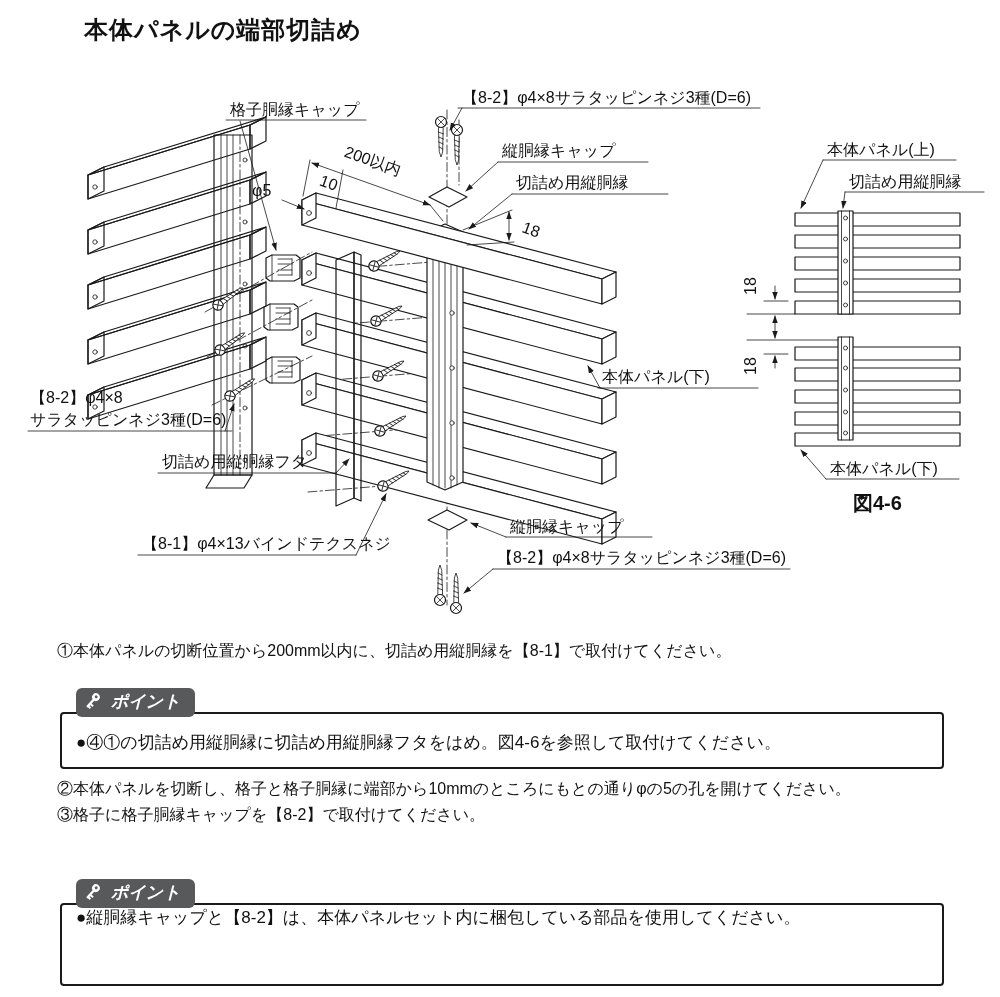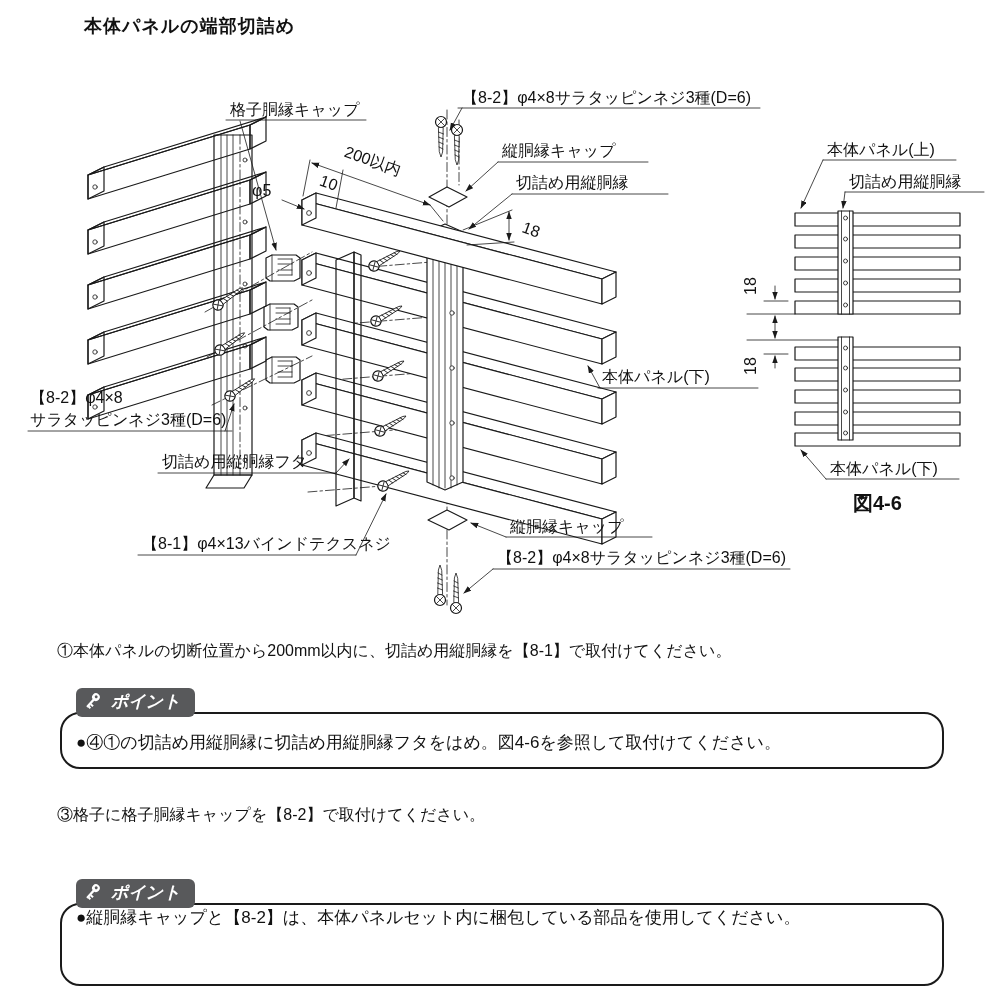--- a/index.html
+++ b/index.html
@@ -1,29 +1,29 @@
 <!DOCTYPE html>
 <html><head>
 <meta charset="utf-8">
 <style>
   html,body{margin:0;padding:0;background:#fff;}
   .page{position:relative;width:1000px;height:997px;background:#fff;overflow:hidden;
         font-family:"Liberation Sans",sans-serif;color:#111;}
-  .page-title{position:absolute;left:84px;top:14px;margin:0;font-size:18px;font-weight:bold;letter-spacing:1px;}
+  .page-title{position:absolute;left:84px;top:14px;margin:0;font-size:24px;font-weight:bold;letter-spacing:1px;}
   svg.diagram{position:absolute;left:0;top:60px;}
   svg text{font-family:"Liberation Sans",sans-serif;font-size:16px;fill:#111;}
   svg text.dim{font-size:16px;}
   svg text.figcap{font-size:20px;font-weight:bold;}
   .ln{stroke:#1a1a1a;stroke-width:1.2;fill:none;stroke-linejoin:round;stroke-linecap:round;}
   .thin{stroke-width:0.8;}
   .dsh{stroke-dasharray:9 3 2.5 3;}
   .fw{fill:#fff;}
   .step{position:absolute;left:57px;margin:0;font-size:16px;line-height:20px;white-space:nowrap;}
   .step1{top:641px;} .step2{top:779px;} .step3{top:805px;} .step4{top:830px;}
-  .point-box{position:absolute;left:60px;width:884px;border:2px solid #1a1a1a;border-radius:20px;box-sizing:border-box;}
+  .point-box{position:absolute;left:60px;width:884px;border:2px solid #1a1a1a;border-radius:4px;box-sizing:border-box;}
   .box1{top:712px;height:57px;} .box2{top:903px;height:83px;}
   .point-tab{position:absolute;left:14px;top:-26px;height:27px;display:flex;align-items:center;gap:6px;
              background:#58595b;color:#fff;border-radius:6px;padding:0 14px 2px 9px;
              font-size:17px;font-weight:bold;font-style:italic;}
   .point-item{margin:0;font-size:17px;line-height:26px;white-space:nowrap;}
   .box1 .point-item{margin:16px 0 0 14px;}
   .box2 .point-item:first-of-type{margin:11px 0 0 14px;}
   .box2 .point-item:last-of-type{margin:0 0 0 14px;}
   .key-icon{display:inline-flex;width:20px;height:22px;}
 </style>
@@ -304,20 +304,21 @@
             <rect x="10" y="13" width="3.4" height="2.2" fill="#fff"></rect>
             <rect x="10" y="16.5" width="2.6" height="2.2" fill="#fff"></rect>
           </g>
         </svg>
       </span>
       <span>ポイント</span>
     </div>
     <p class="point-item">●④①の切詰め用縦胴縁に切詰め用縦胴縁フタをはめ。図4-6を参照して取付けてください。</p>
   </div>
 
+  <p class="step step2">②本体パネルを切断し、格子と格子胴縁に端部から10mmのところにもとの通りφの5の孔を開けてください。</p>
   <p class="step step3">③格子に格子胴縁キャップを【8-2】で取付けてください。</p>
 
   <div class="point-box box2">
     <div class="point-tab">
       <span class="key-icon">
         <svg viewBox="0 0 22 22" width="20" height="22">
           <g transform="rotate(42 9 9)">
             <circle cx="9" cy="4.5" r="4.2" fill="#fff"></circle>
             <circle cx="9" cy="4" r="1.6" fill="#58595b"></circle>
             <rect x="7.7" y="8" width="2.6" height="11" fill="#fff"></rect>

